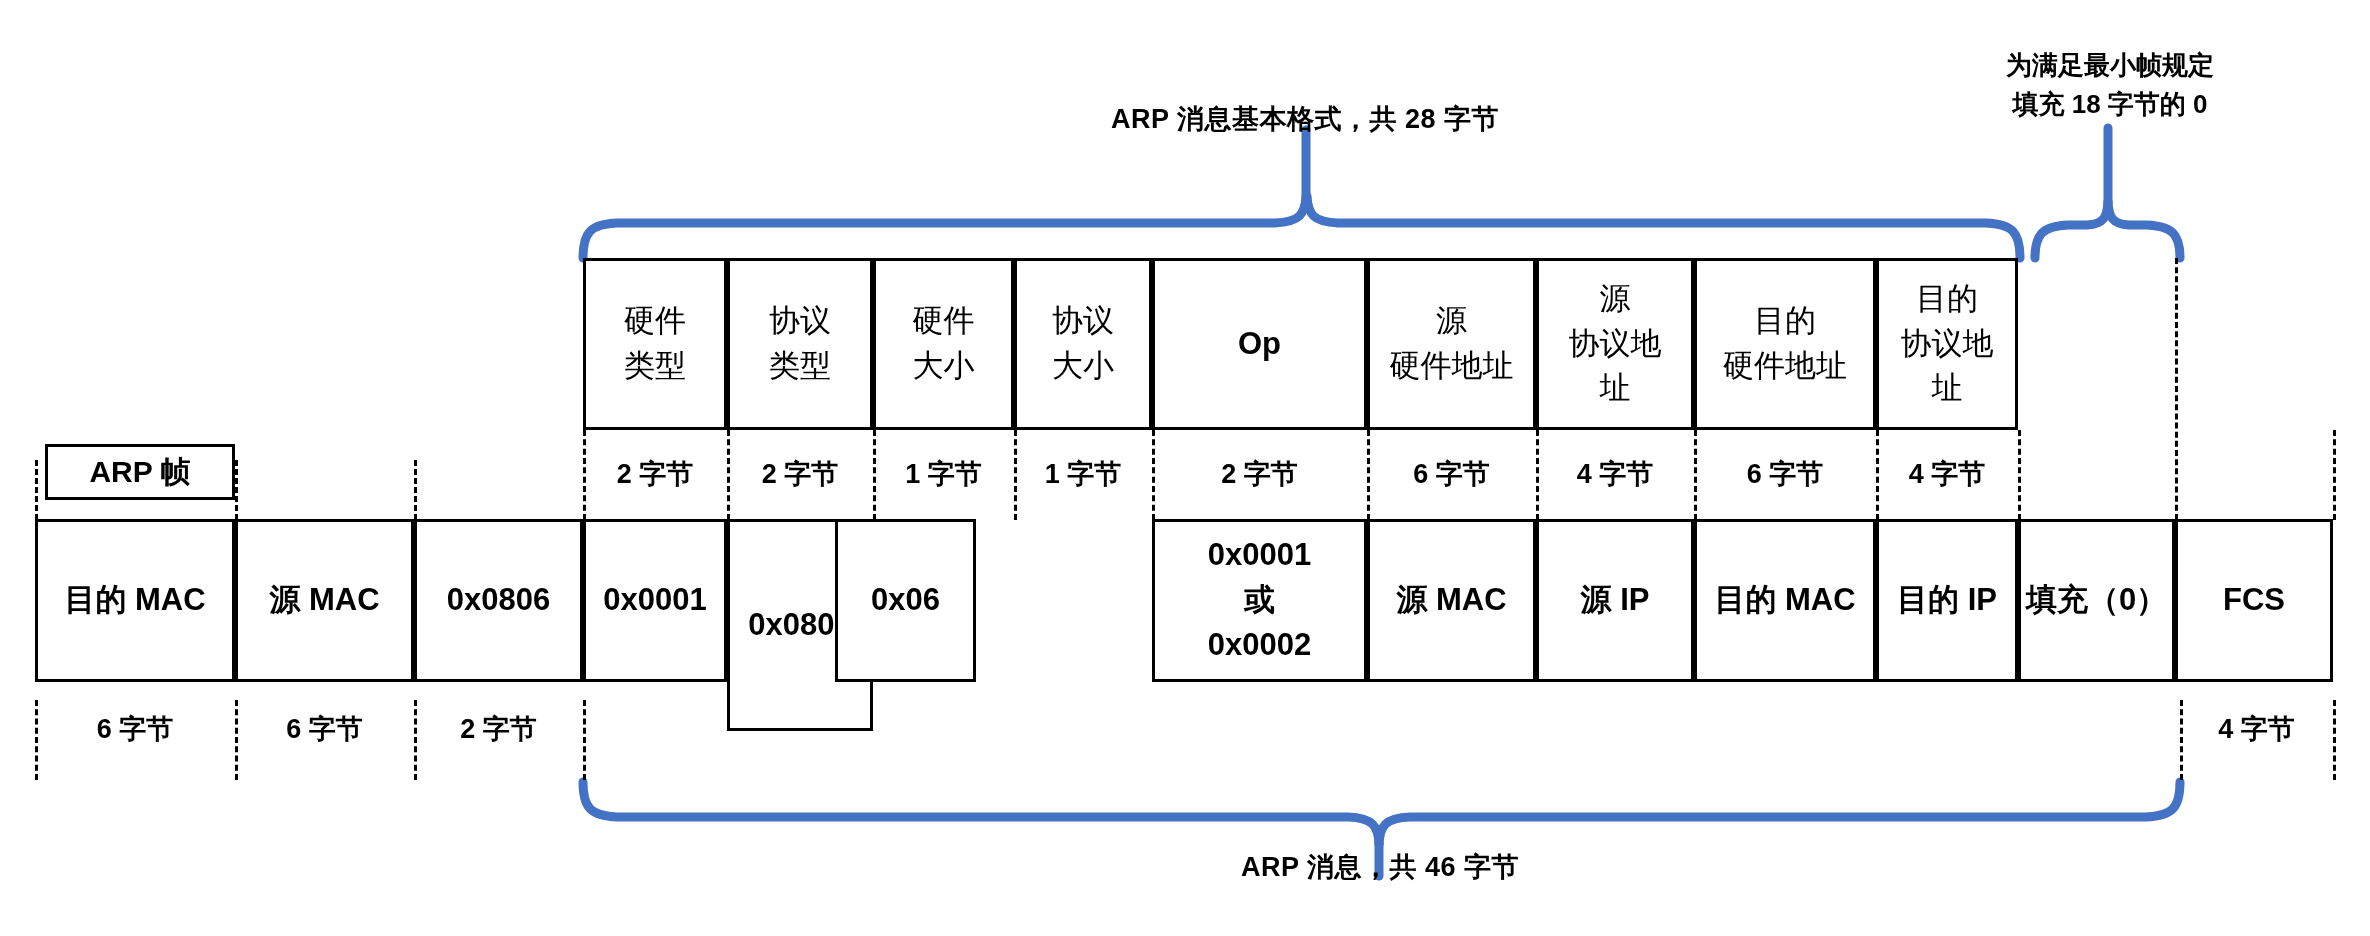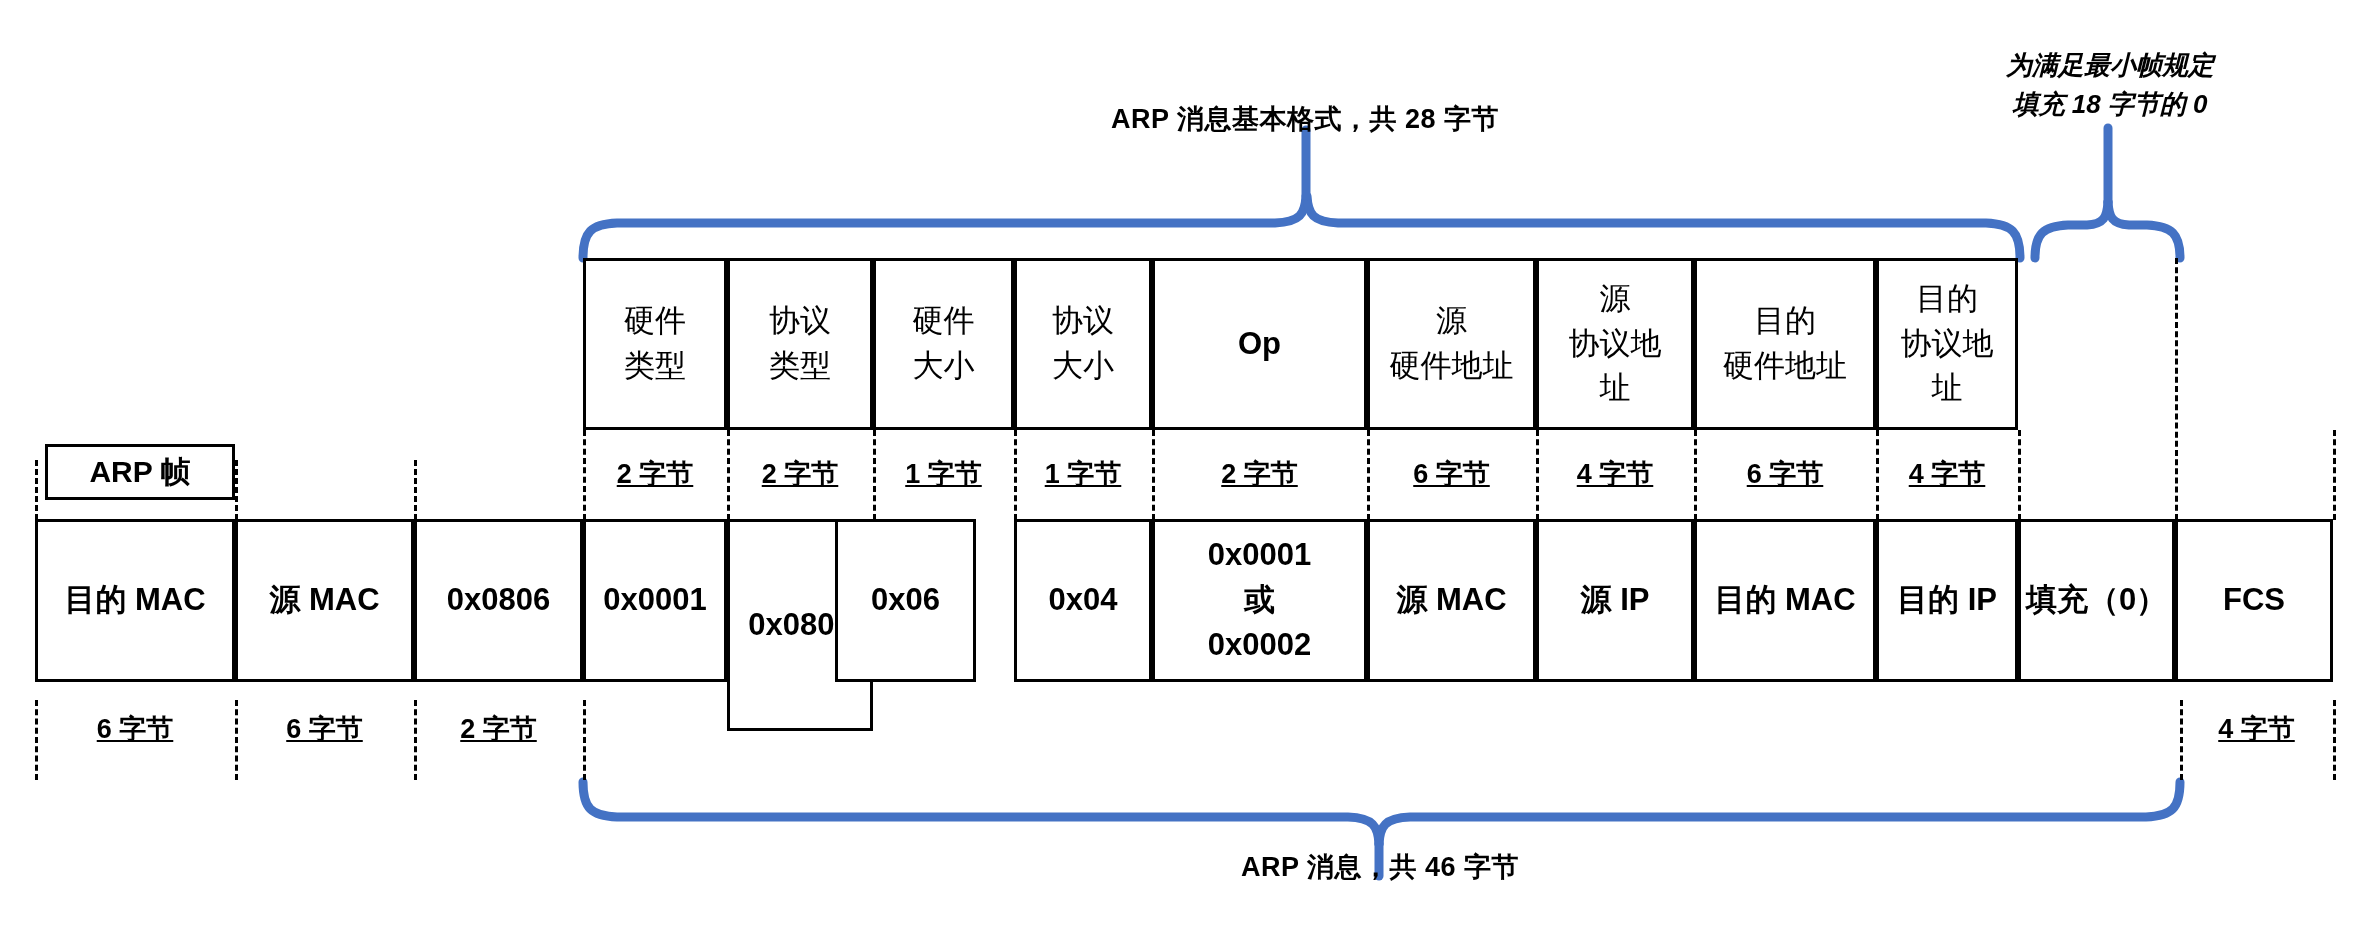--- a/index.html
+++ b/index.html
@@ -57,21 +57,20 @@
     border: 3px solid #000;
     background: #fff;
     font-size: 31px;
     font-weight: bold;
   }
 
   
   .sizelab {
     font-size: 27px;
     font-weight: bold;
-    text-decoration: underline;
   }
 
   
   .vdash {
     border-left: 3px dashed #000;
     width: 0;
   }
 
   
   .tagbox {
@@ -110,21 +109,21 @@
 
     <g fill="none" stroke="#4472C4" stroke-width="9" stroke-linecap="round">
       <path d="M 583,782 C 583,808 591,816 617,817 L 1348,817 C 1373,818 1378,826 1379,844"></path>
       <path d="M 2180,782 C 2180,808 2172,816 2146,817 L 1410,817 C 1385,818 1380,826 1379,844"></path>
       <path d="M 1379,844 L 1379,876"></path>
     </g>
   </svg>
 
   <div class="abs ctext caption" style="left:1040px; top:100px; width:530px; height:40px;">ARP 消息基本格式，共 28 字节</div>
 
-  <div class="abs ctext note" style="left:1910px; top:40px; width:400px; height:90px;font-style:italic;">为满足最小帧规定
+  <div class="abs ctext note" style="left:1910px; top:40px; width:400px; height:90px;">为满足最小帧规定
 填充 18 字节的 0</div>
 
   <div class="abs ctext tagbox" style="left:45px; top:444px; width:190px; height:56px;">ARP 帧</div>
 
   <div class="abs vdash" style="left:35px;  top:500px; height:0px;"></div>
 
   <div class="abs vdash" style="left:35px;  top:700px; height:80px;"></div>
   <div class="abs vdash" style="left:235px; top:700px; height:80px;"></div>
   <div class="abs vdash" style="left:414px; top:700px; height:80px;"></div>
   <div class="abs vdash" style="left:583px; top:700px; height:80px;"></div>
@@ -177,21 +176,20 @@
   <div class="abs ctext sizelab" style="left:1536px; top:452px; width:158px; height:46px;">4 字节</div>
   <div class="abs ctext sizelab" style="left:1694px; top:452px; width:182px; height:46px;">6 字节</div>
   <div class="abs ctext sizelab" style="left:1876px; top:452px; width:142px; height:46px;">4 字节</div>
 
   <div class="abs ctext mainbox" style="left:35px;   top:519px; width:200px; height:163px;">目的 MAC</div>
   <div class="abs ctext mainbox" style="left:235px;  top:519px; width:179px; height:163px;">源 MAC</div>
   <div class="abs ctext mainbox" style="left:414px;  top:519px; width:169px; height:163px;">0x0806</div>
   <div class="abs ctext mainbox" style="left:583px;  top:519px; width:144px; height:163px;">0x0001</div>
   <div class="abs ctext mainbox" style="left:727px;  top:519px; width:146px; height:212px;">0x0800</div>
   <div class="abs ctext mainbox" style="left:835px;  top:519px; width:141px; height:163px;">0x06</div>
-  <div class="abs ctext mainbox" style="left:1014px; top:519px; width:138px; height:163px;">0x04</div>
   <div class="abs ctext mainbox" style="left:1152px; top:519px; width:215px; height:163px;">0x0001
 或
 0x0002</div>
   <div class="abs ctext mainbox" style="left:1367px; top:519px; width:169px; height:163px;">源 MAC</div>
   <div class="abs ctext mainbox" style="left:1536px; top:519px; width:158px; height:163px;">源 IP</div>
   <div class="abs ctext mainbox" style="left:1694px; top:519px; width:182px; height:163px;">目的 MAC</div>
   <div class="abs ctext mainbox" style="left:1876px; top:519px; width:142px; height:163px;">目的 IP</div>
   <div class="abs ctext mainbox" style="left:2018px; top:519px; width:157px; height:163px;">填充（0）</div>
   <div class="abs ctext mainbox" style="left:2175px; top:519px; width:158px; height:163px;">FCS</div>
 

